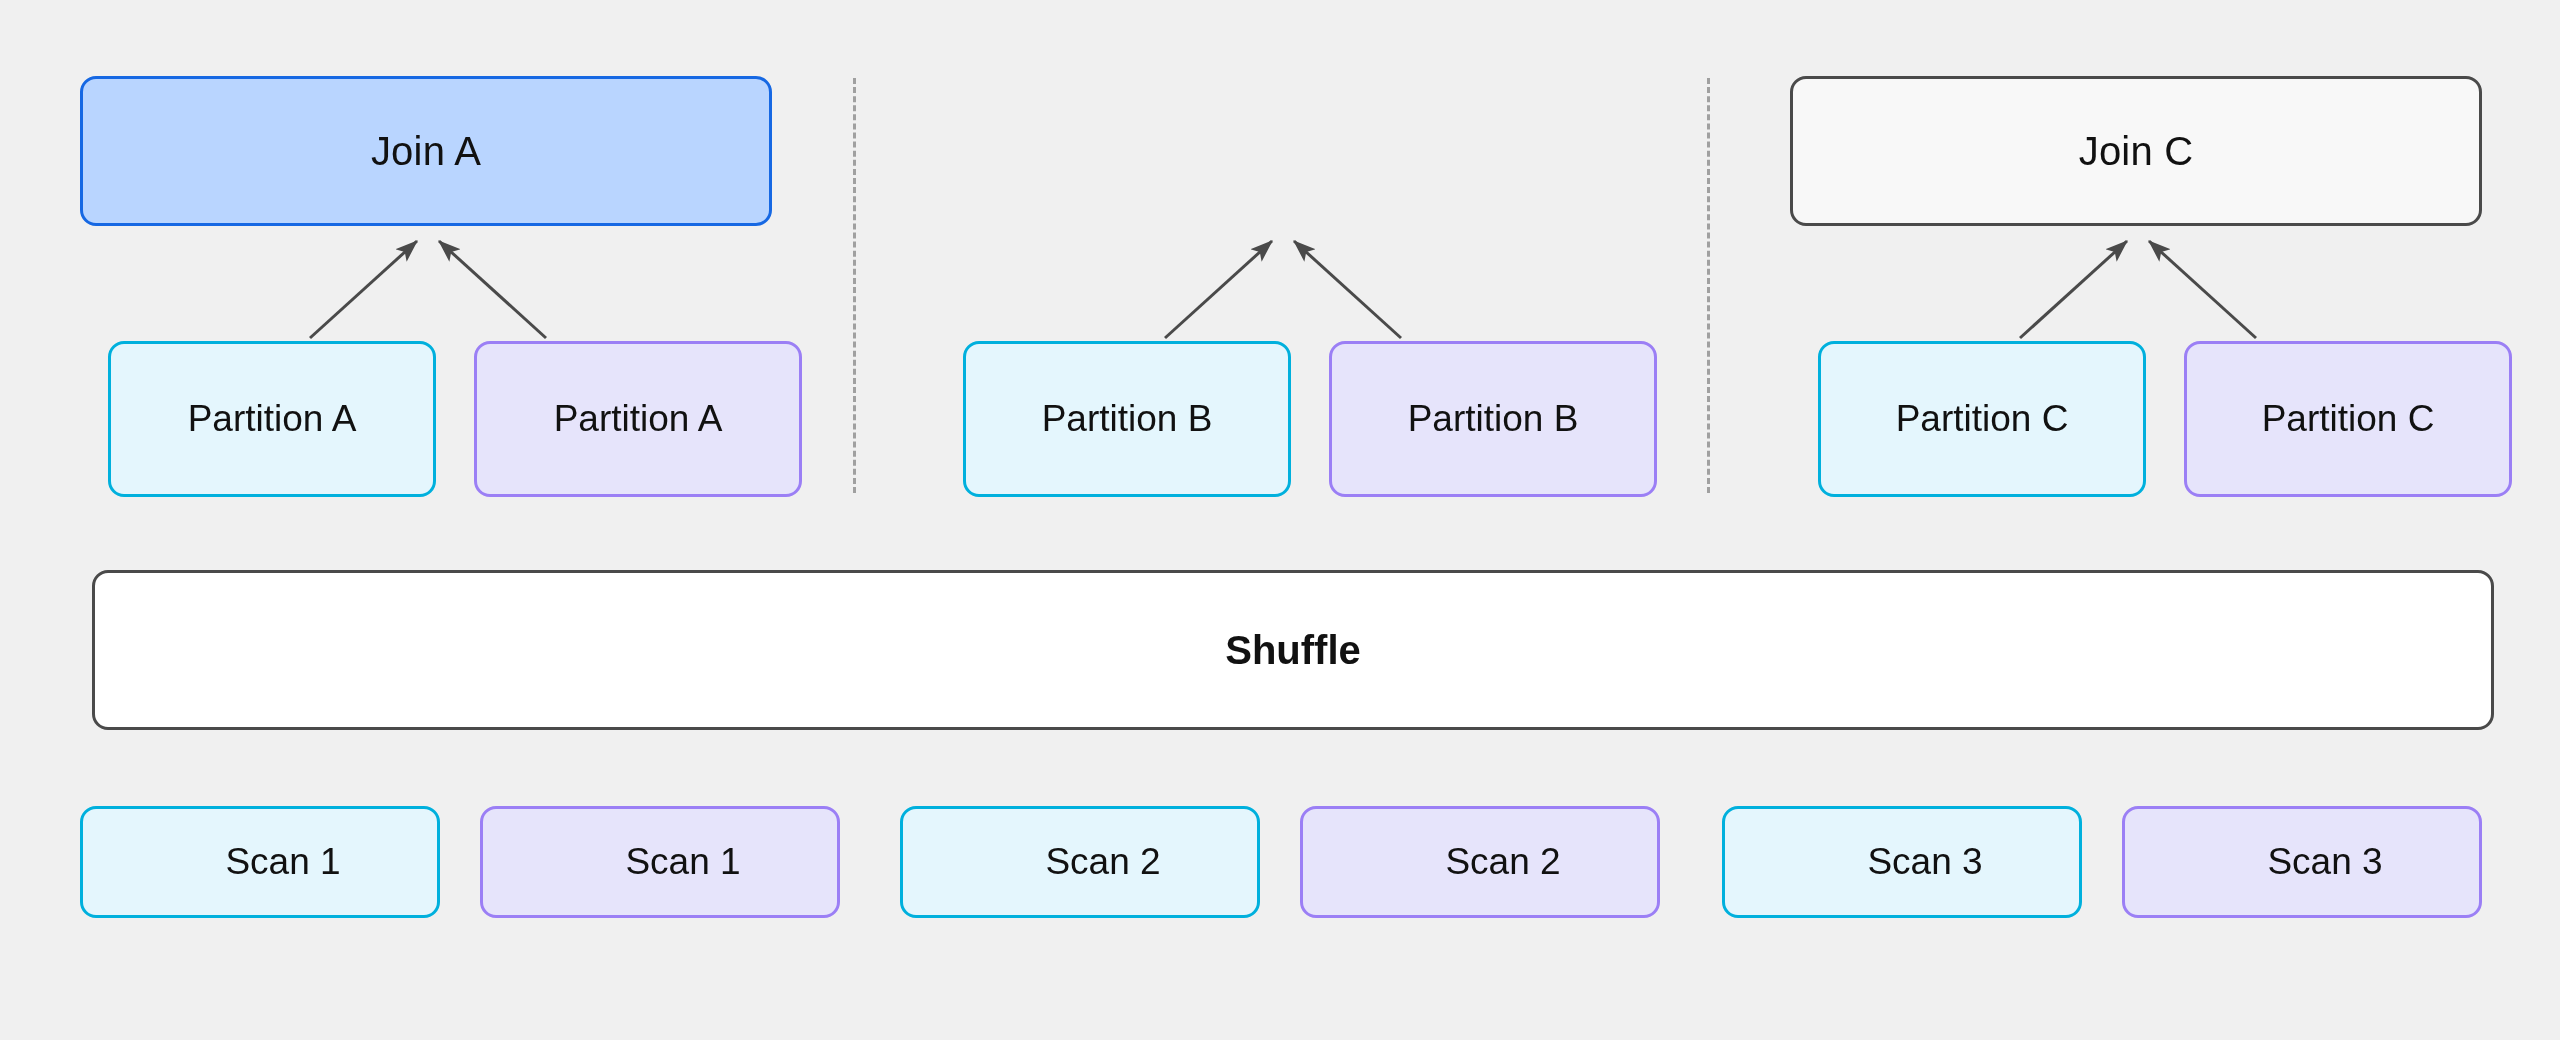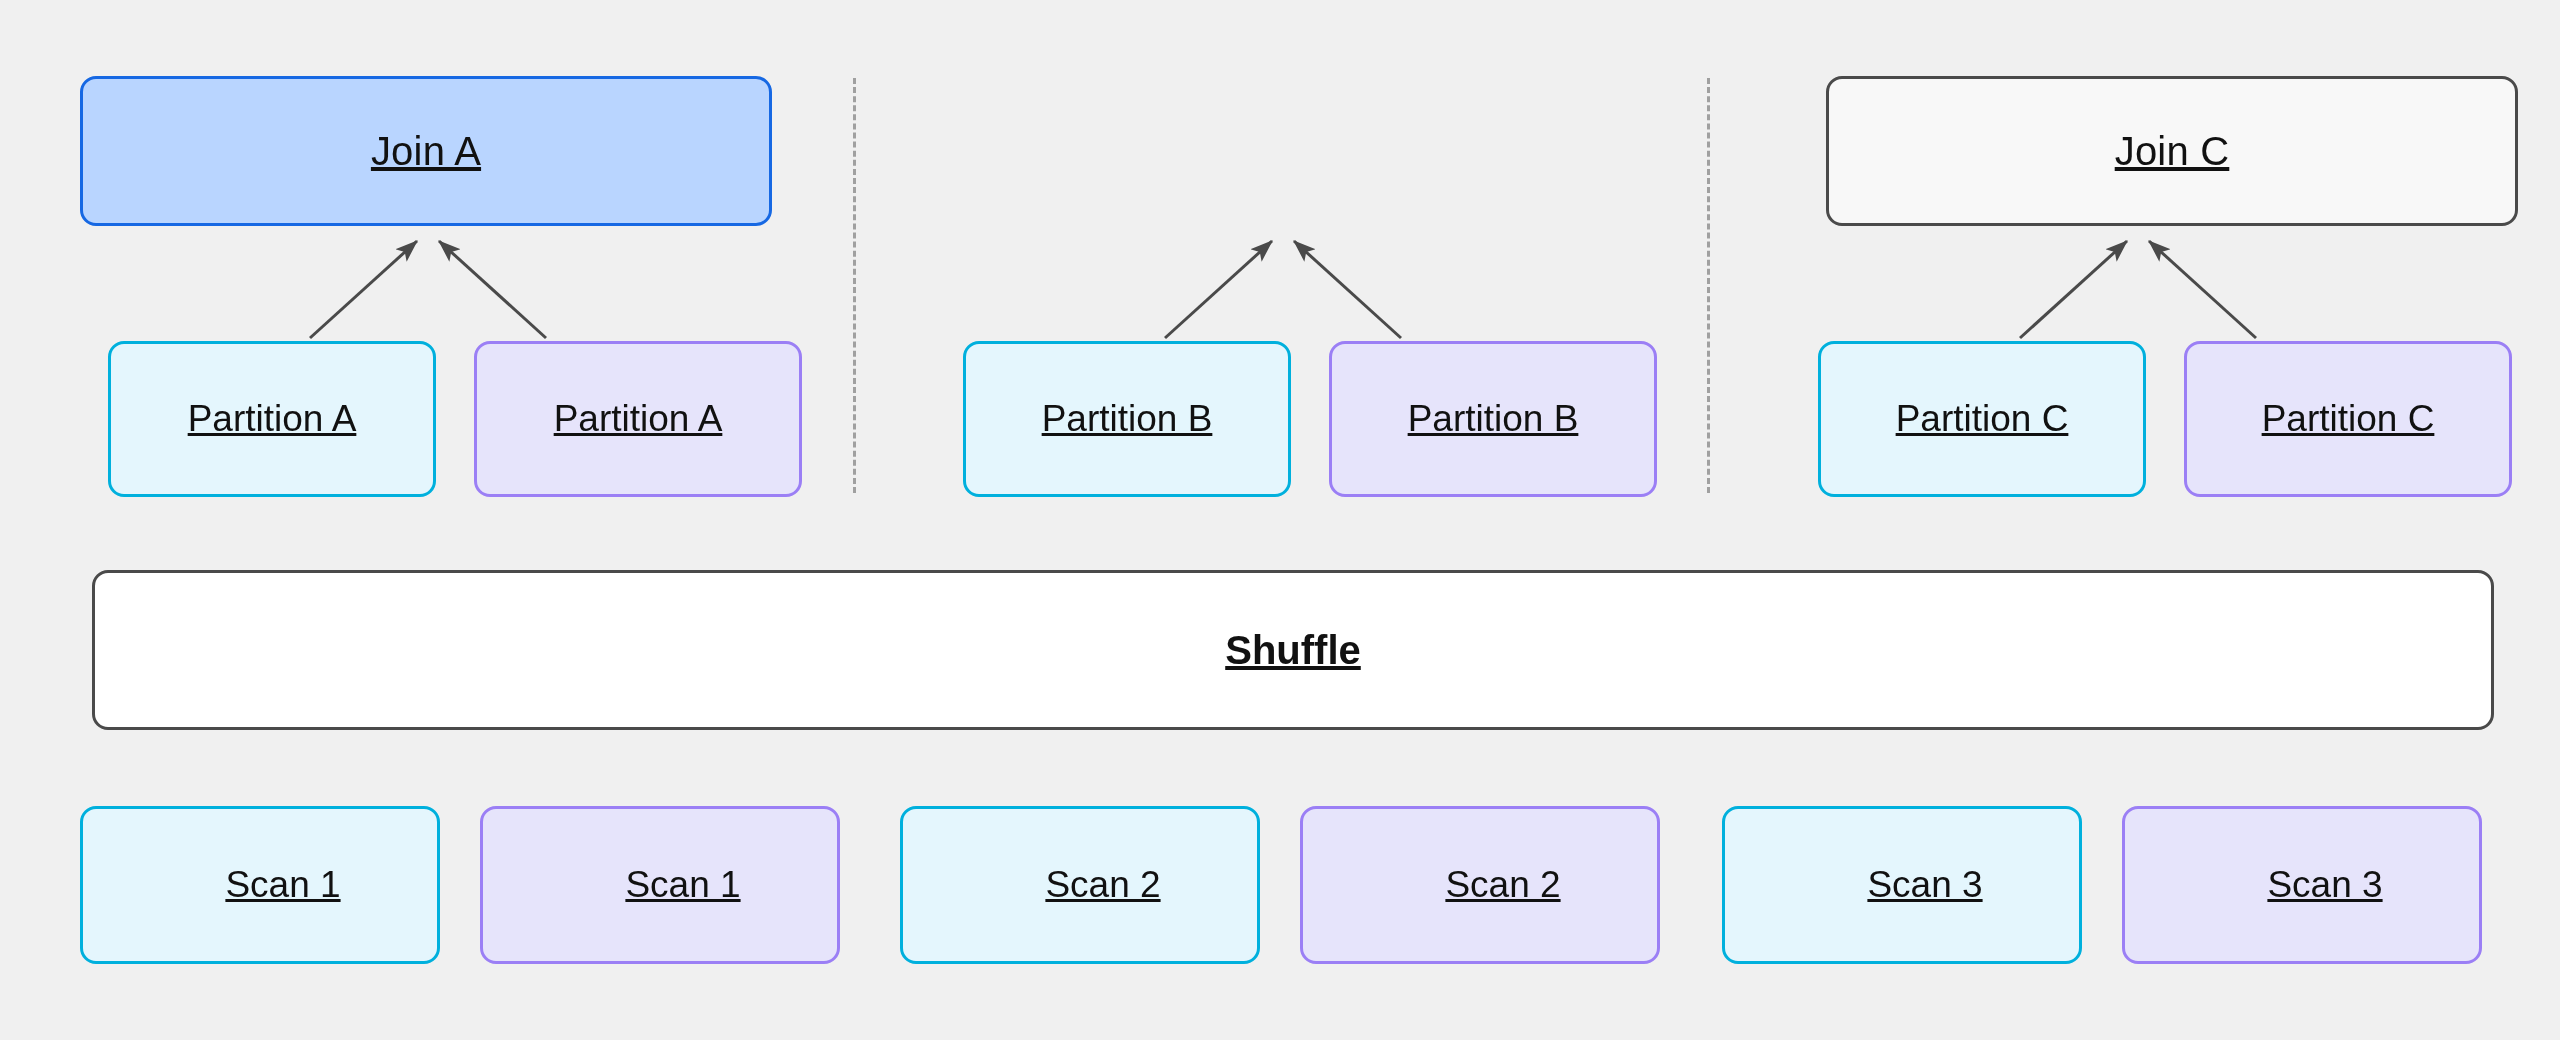--- a/index.html
+++ b/index.html
@@ -23,21 +23,20 @@
     position: absolute;
     box-sizing: border-box;
     display: flex;
     align-items: center;
     justify-content: center;
     border-radius: 14px;
     border-style: solid;
     color: #111111;
     text-align: center;
     white-space: nowrap;
-    text-decoration: underline;
   }
   
   .join {
     height: 150px;
     border-width: 3px;
     border-radius: 16px;
     font-size: 40px;
     letter-spacing: 0.2px;
   }
   .join-a {
@@ -55,21 +54,21 @@
   
   .partition {
     height: 156px;
     border-width: 3px;
     border-radius: 16px;
     font-size: 37px;
     margin-left: 28px;
   }
   
   .scan {
-    height: 158px;
+    height: 112px;
     border-width: 3px;
     border-radius: 16px;
     font-size: 37px;
     padding-left: 46px;
   }
   .cyan {
     background: #e4f6fd;
     border-color: #00b0dd;
   }
   .purple {
@@ -105,21 +104,21 @@
 </head>
 <body>
 
 <div id="diagram">
 
   <div class="node join join-a" style="left:80px; top:76px; width:692px;">
     <span>Join A</span>
   </div>
 
 
-  <div class="node join join-c" style="left:1790px; top:76px; width:692px;margin-left:36px;">
+  <div class="node join join-c" style="left:1790px; top:76px; width:692px;">
     <span>Join C</span>
   </div>
 
   <div class="separator" style="left:853px; top:78px; height:415px;"></div>
   <div class="separator" style="left:1707px; top:78px; height:415px;"></div>
 
   <div class="node partition cyan" style="left:80px; top:341px; width:328px;">
     <span>Partition A</span>
   </div>
 

